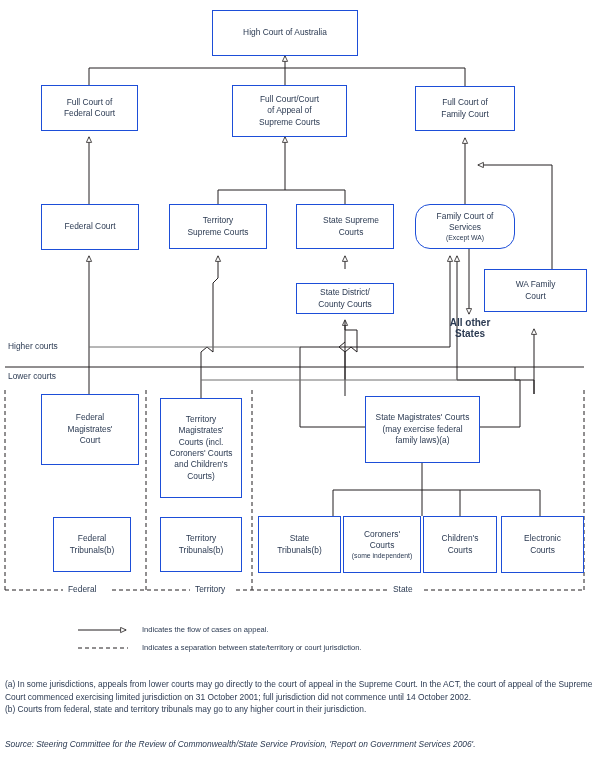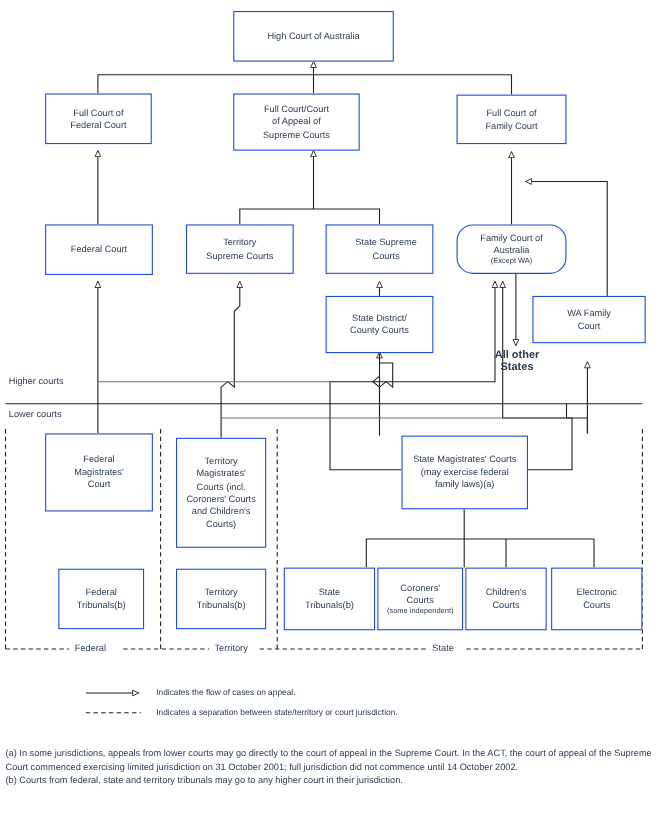--- a/index.html
+++ b/index.html
@@ -130,21 +130,21 @@
     <span>High Court of Australia</span>
   </div>
 
   <div class="box" style="left:41px;top:85px;width:97px;height:46px;">
     <span>
       <span class="ttl">Full Court of</span>
       <span class="ttl">Federal Court</span>
     </span>
   </div>
 
-  <div class="box" style="left:212px;top:85px;width:115px;height:52px;">
+  <div class="box" style="left:232px;top:85px;width:115px;height:52px;">
     <span>
       <span class="ttl">Full Court/Court</span>
       <span class="ttl">of Appeal of</span>
       <span class="ttl">Supreme Courts</span>
     </span>
   </div>
 
   <div class="box" style="left:415px;top:86px;width:100px;height:45px;">
     <span>
       <span class="ttl">Full Court of</span>
@@ -166,26 +166,26 @@
   <div class="box" style="left:296px;top:204px;width:98px;height:45px;padding-left:12px;">
     <span>
       <span class="ttl">State Supreme</span>
       <span class="ttl">Courts</span>
     </span>
   </div>
 
   <div class="box" style="left:415px;top:204px;width:100px;height:45px;border-radius:15px;">
     <span>
       <span class="ttl">Family Court of</span>
-      <span class="ttl">Australia</span>
+      <span class="ttl">Services</span>
       <span class="sub">(Except WA)</span>
     </span>
   </div>
 
-  <div class="box" style="left:296px;top:269px;width:98px;height:52px;">
+  <div class="box" style="left:296px;top:283px;width:98px;height:31px;">
     <span>
       <span class="ttl">State District/</span>
       <span class="ttl">County Courts</span>
     </span>
   </div>
 
   <div class="box" style="left:484px;top:269px;width:103px;height:43px;">
     <span>
       <span class="ttl">WA Family</span>
       <span class="ttl">Court</span>
@@ -275,14 +275,15 @@
   <div class="juris-label" style="left:388px;top:584px;">State</div>
 
   <div class="legend-text" style="left:142px;top:625px;">Indicates the flow of cases on appeal.</div>
   <div class="legend-text" style="left:142px;top:643px;">Indicates a separation between state/territory or court jurisdiction.</div>
 
   <div class="notes" style="top:678px;">
     <p>(a) In some jurisdictions, appeals from lower courts may go directly to the court of appeal in the Supreme Court. In the ACT, the court of appeal of the Supreme Court commenced exercising limited jurisdiction on 31 October 2001; full jurisdiction did not commence until 14 October 2002.</p>
     <p>(b) Courts from federal, state and territory tribunals may go to any higher court in their jurisdiction.</p>
   </div>
 
+  <div class="source" style="top:738px;">Source: Steering Committee for the Review of Commonwealth/State Service Provision, 'Report on Government Services 2006'.</div>
 
 </div>
 
 </body></html>

